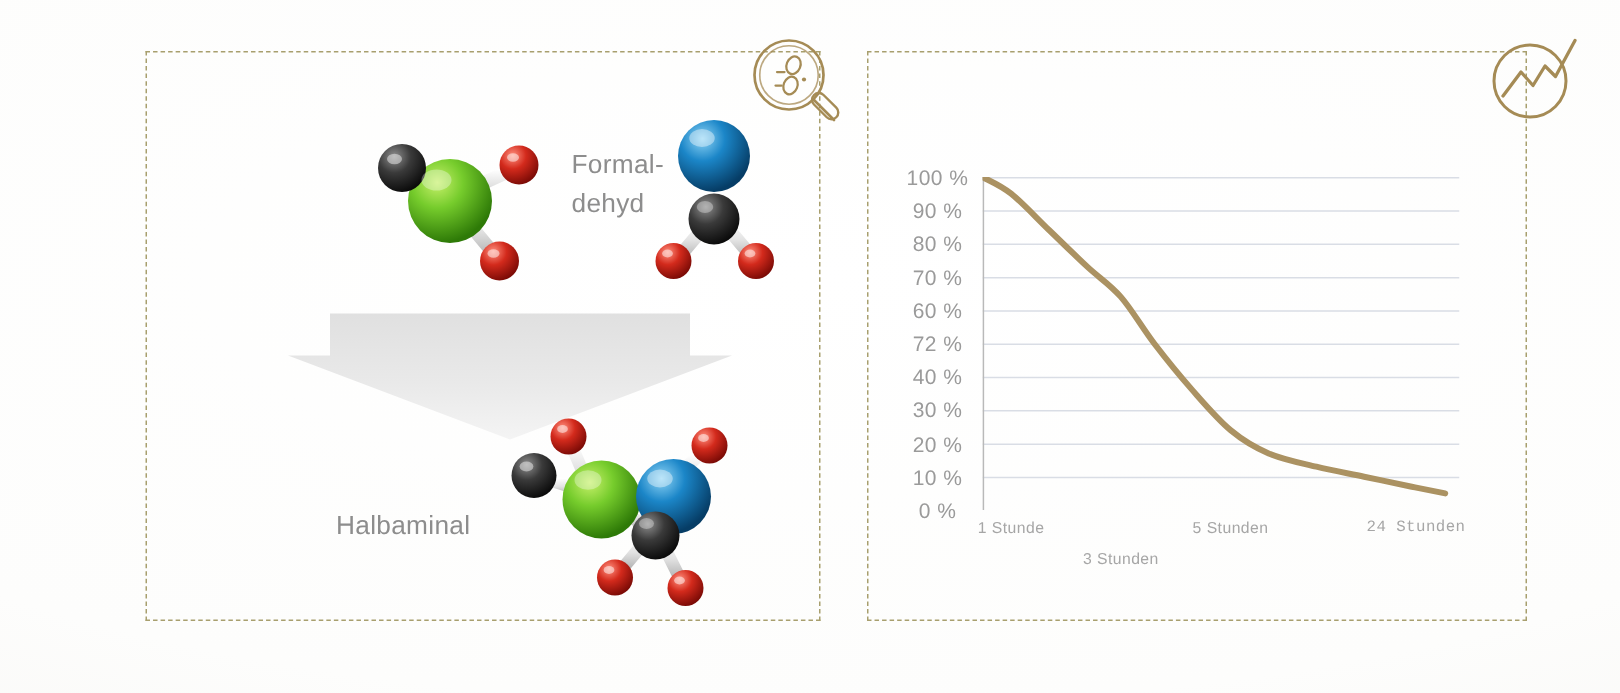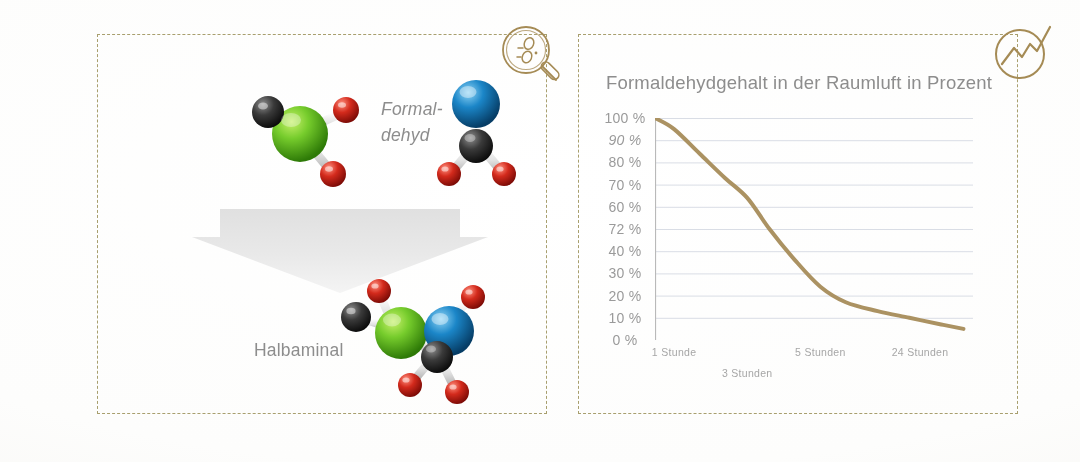--- a/index.html
+++ b/index.html
@@ -33,22 +33,22 @@
   
   .lbl{
     position:absolute;
     color:#8d8d8d;
     font-size:17.5px;
     line-height:26px;
     letter-spacing:.2px;
     white-space:pre-line;
   }
   #label-amino{left:122px;top:74px;width:160px;}
-  #label-formaldehyd{left:381px;top:96px;width:95px;font-style:italic;}
-  #label-halbaminal{left:224px;top:337px;margin-left:30px;}
+  #label-formaldehyd{left:381px;top:96px;width:95px;}
+  #label-halbaminal{left:224px;top:337px;}
 
   
   .mol{position:absolute;}
   #mol-amino{left:238px;top:82px;width:130px;height:112px;}
   #mol-formaldehyd{left:432px;top:70px;width:92px;height:122px;}
   #mol-halbaminal{left:327px;top:275px;width:180px;height:132px;}
 
   
   #reaction-arrow{position:absolute;left:190px;top:205px;width:300px;height:90px;}
 
@@ -208,26 +208,25 @@
 
   <div class="panel" id="panel-right"></div>
 
   <div class="corner-icon" id="linechart-icon">
     <svg width="68" height="68" viewBox="0 0 68 68" fill="none">
       <circle cx="32" cy="36" r="24" stroke="#a58b55" stroke-width="2"></circle>
       <polyline points="14,46 26,30 34,39 42,26 49,33 62,9" stroke="#a58b55" stroke-width="2.2" fill="none" stroke-linecap="round" stroke-linejoin="round"></polyline>
     </svg>
   </div>
 
-  <div id="chart-title">Formaldehydgehalt in der Raumluft in Prozent</div>
 
   <div id="chart-area">
     <div id="ytick-col">
         <div class="ytick" style="top: 0px;">100 %</div>
-        <div class="ytick" style="top: 22.2px; font-style: italic;">90 %</div>
+        <div class="ytick" style="top: 22.2px;">90 %</div>
         <div class="ytick" style="top: 44.4px;">80 %</div>
         <div class="ytick" style="top: 66.6px;">70 %</div>
         <div class="ytick" style="top: 88.8px;">60 %</div>
         <div class="ytick" style="top: 111px;">72 %</div>
         <div class="ytick" style="top: 133.2px;">40 %</div>
         <div class="ytick" style="top: 155.4px;">30 %</div>
         <div class="ytick" style="top: 177.6px;">20 %</div>
         <div class="ytick" style="top: 199.8px;">10 %</div>
         <div class="ytick" style="top: 222px;">0 %</div>
       </div>
@@ -244,16 +243,16 @@
           <line x1="0" x2="318" y1="178.1" y2="178.1" stroke="#d9dde5" stroke-width="1" vector-effect="non-scaling-stroke"></line>
           <line x1="0" x2="318" y1="200.3" y2="200.3" stroke="#d9dde5" stroke-width="1" vector-effect="non-scaling-stroke"></line>
           <line x1="0" x2="318" y1="222.5" y2="222.5" stroke="#b9b9b9" stroke-width="1" vector-effect="non-scaling-stroke"></line>
           <line x1="0.5" x2="0.5" y1="0" y2="222" stroke="#b9b9b9" stroke-width="1.2" vector-effect="non-scaling-stroke"></line>
           <path d="M 0.00 0.00 C 3.18 1.85, 11.66 5.18, 19.08 11.10 C 26.50 17.02, 36.04 27.38, 44.52 35.52 C 53.00 43.66, 62.01 52.54, 69.96 59.94 C 77.91 67.34, 84.80 71.41, 92.22 79.92 C 99.64 88.43, 106.53 100.64, 114.48 111.00 C 122.43 121.36, 131.44 132.46, 139.92 142.08 C 148.40 151.70, 156.88 161.69, 165.36 168.72 C 173.84 175.75, 181.26 180.19, 190.80 184.26 C 200.34 188.33, 212.00 190.55, 222.60 193.14 C 233.20 195.73, 243.80 197.58, 254.40 199.80 C 265.00 202.02, 277.19 204.61, 286.20 206.46 C 295.21 208.31, 304.75 210.16, 308.46 210.90" fill="none" stroke="#ab9262" stroke-width="4" stroke-linecap="round" stroke-linejoin="round" vector-effect="non-scaling-stroke"></path>
         </svg>
     </div>
   <div class="xtick" style="left: 74.08px;">1 Stunde</div>
       <div class="xtick" style="left: 147.22px; margin-top: 21px;">3 Stunden</div>
       <div class="xtick" style="left: 220.36px;">5 Stunden</div>
-      <div class="xtick" style="left: 320px;">24 Stunden</div>
+      <div class="xtick" style="left: 344px; font-family: Liberation Mono, monospace;">24 Stunden</div>
     </div>
 
 </div>
 
 </body></html>

